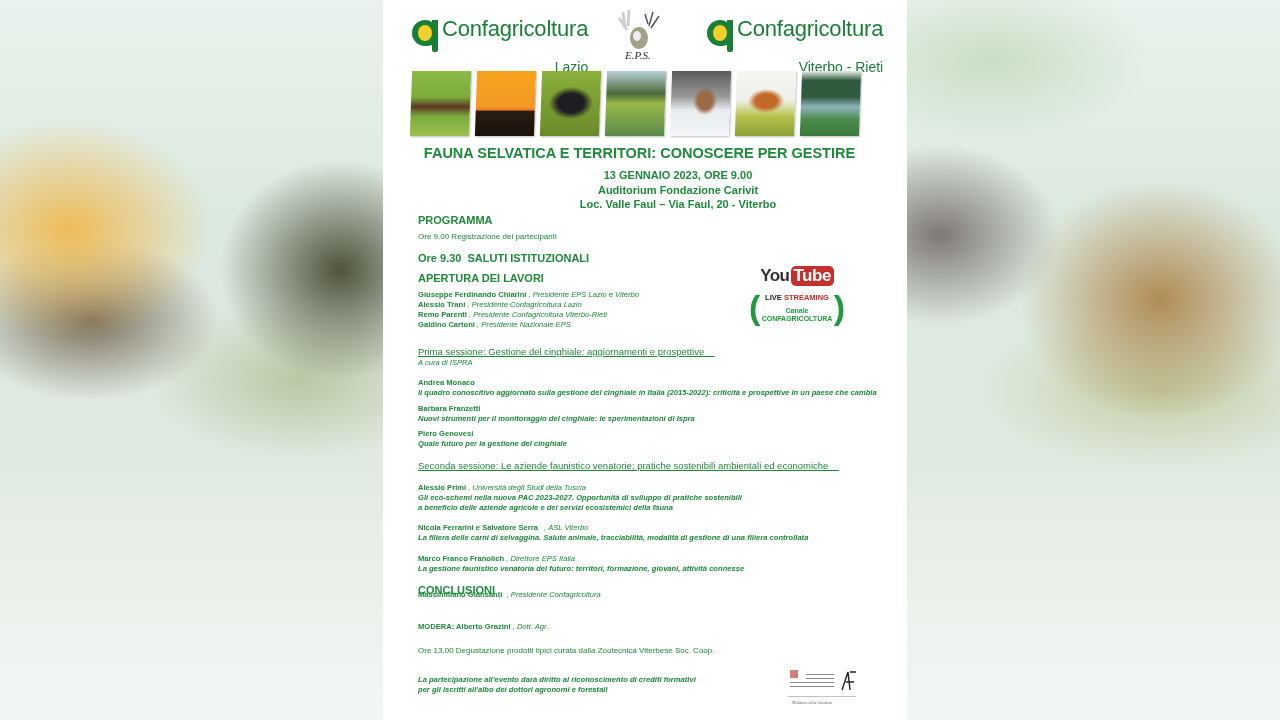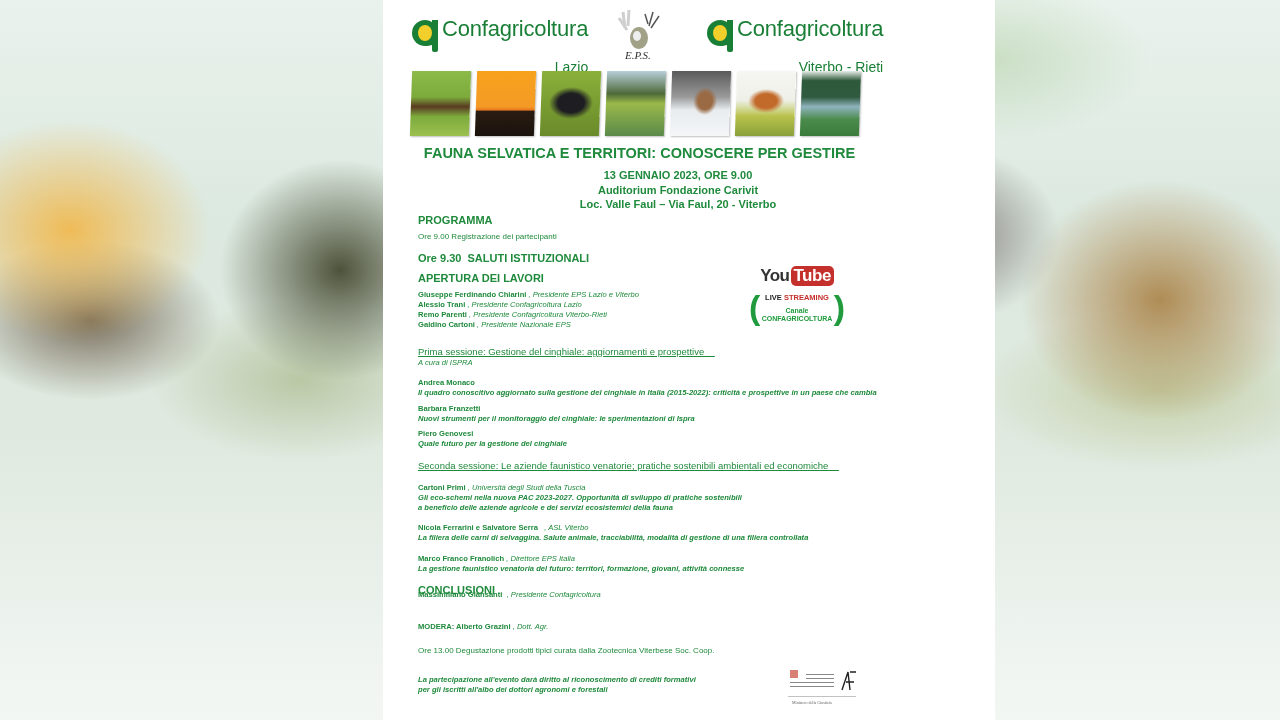--- a/index.html
+++ b/index.html
@@ -11,21 +11,21 @@
       radial-gradient(ellipse 130px 80px at 90px 320px, rgba(105,90,70,0.85), rgba(105,90,70,0) 100%),
       radial-gradient(ellipse 120px 110px at 340px 270px, rgba(70,75,50,0.95), rgba(70,75,50,0) 100%),
       radial-gradient(ellipse 150px 80px at 300px 380px, rgba(170,185,140,0.7), rgba(170,185,140,0) 100%),
       radial-gradient(ellipse 120px 90px at 940px 235px, rgba(110,100,100,0.85), rgba(110,100,100,0) 100%),
       radial-gradient(ellipse 140px 120px at 1160px 300px, rgba(170,130,70,0.9), rgba(170,130,70,0) 100%),
       radial-gradient(ellipse 180px 80px at 1160px 390px, rgba(180,190,130,0.6), rgba(180,190,130,0) 100%),
       radial-gradient(ellipse 160px 80px at 990px 60px, rgba(190,215,180,0.7), rgba(190,215,180,0) 100%),
       linear-gradient(180deg, #e9f2ec 0%, #dce9e0 30%, #dfe9df 60%, #f3f7f4 100%);
   }
   .poster {
-    position:absolute; left:383px; top:0; width:612px; height:720px;
+    position:absolute; left:383px; top:0; width:524px; height:720px;
     background:#ffffff; color:#1f8a3c; overflow:hidden;
   }
 
   
   .logo { position:absolute; top:18px; display:flex; align-items:flex-start; }
   .logo-mark {
     width:26px; height:32px; position:relative;
   }
   .logo-mark .ring {
     position:absolute; left:0; top:2px; width:26px; height:26px; border-radius:50% 50% 40% 50%;
@@ -175,21 +175,21 @@
     <div class="talk">Nuovi strumenti per il monitoraggio del cinghiale: le sperimentazioni di Ispra</div>
   </div>
   <div class="abs" style="top:429px;">
     <div class="speaker"><b>Piero Genovesi</b></div>
     <div class="talk">Quale futuro per la gestione del cinghiale</div>
   </div>
 
   <div class="abs session" style="top:460px;">Seconda sessione: Le aziende faunistico venatorie; pratiche sostenibili ambientali ed economiche    </div>
 
   <div class="abs" style="top:483px;">
-    <div class="speaker"><b>Cartoni Primi</b><i> , Università degli Studi della Tuscia</i></div>
+    <div class="speaker"><b>Alessio Primi</b><i> , Università degli Studi della Tuscia</i></div>
     <div class="talk">Gli eco-schemi nella nuova PAC 2023-2027. Opportunità di sviluppo di pratiche sostenibili</div>
     <div class="talk">a beneficio delle aziende agricole e dei servizi ecosistemici della fauna</div>
   </div>
   <div class="abs" style="top:554px;">
     <div class="speaker"><b>Marco Franco Franolich</b><i> , Direttore EPS Italia</i></div>
     <div class="talk">La gestione faunistico venatoria del futuro: territori, formazione, giovani, attività connesse</div>
   </div>
   <div class="abs" style="top:523px;">
     <div class="speaker" style="white-space:pre;"><b>Nicola Ferrarini e Salvatore Serra</b><i>   , ASL Viterbo</i></div>
     <div class="talk">La filiera delle carni di selvaggina. Salute animale, tracciabilità, modalità di gestione di una filiera controllata</div>

